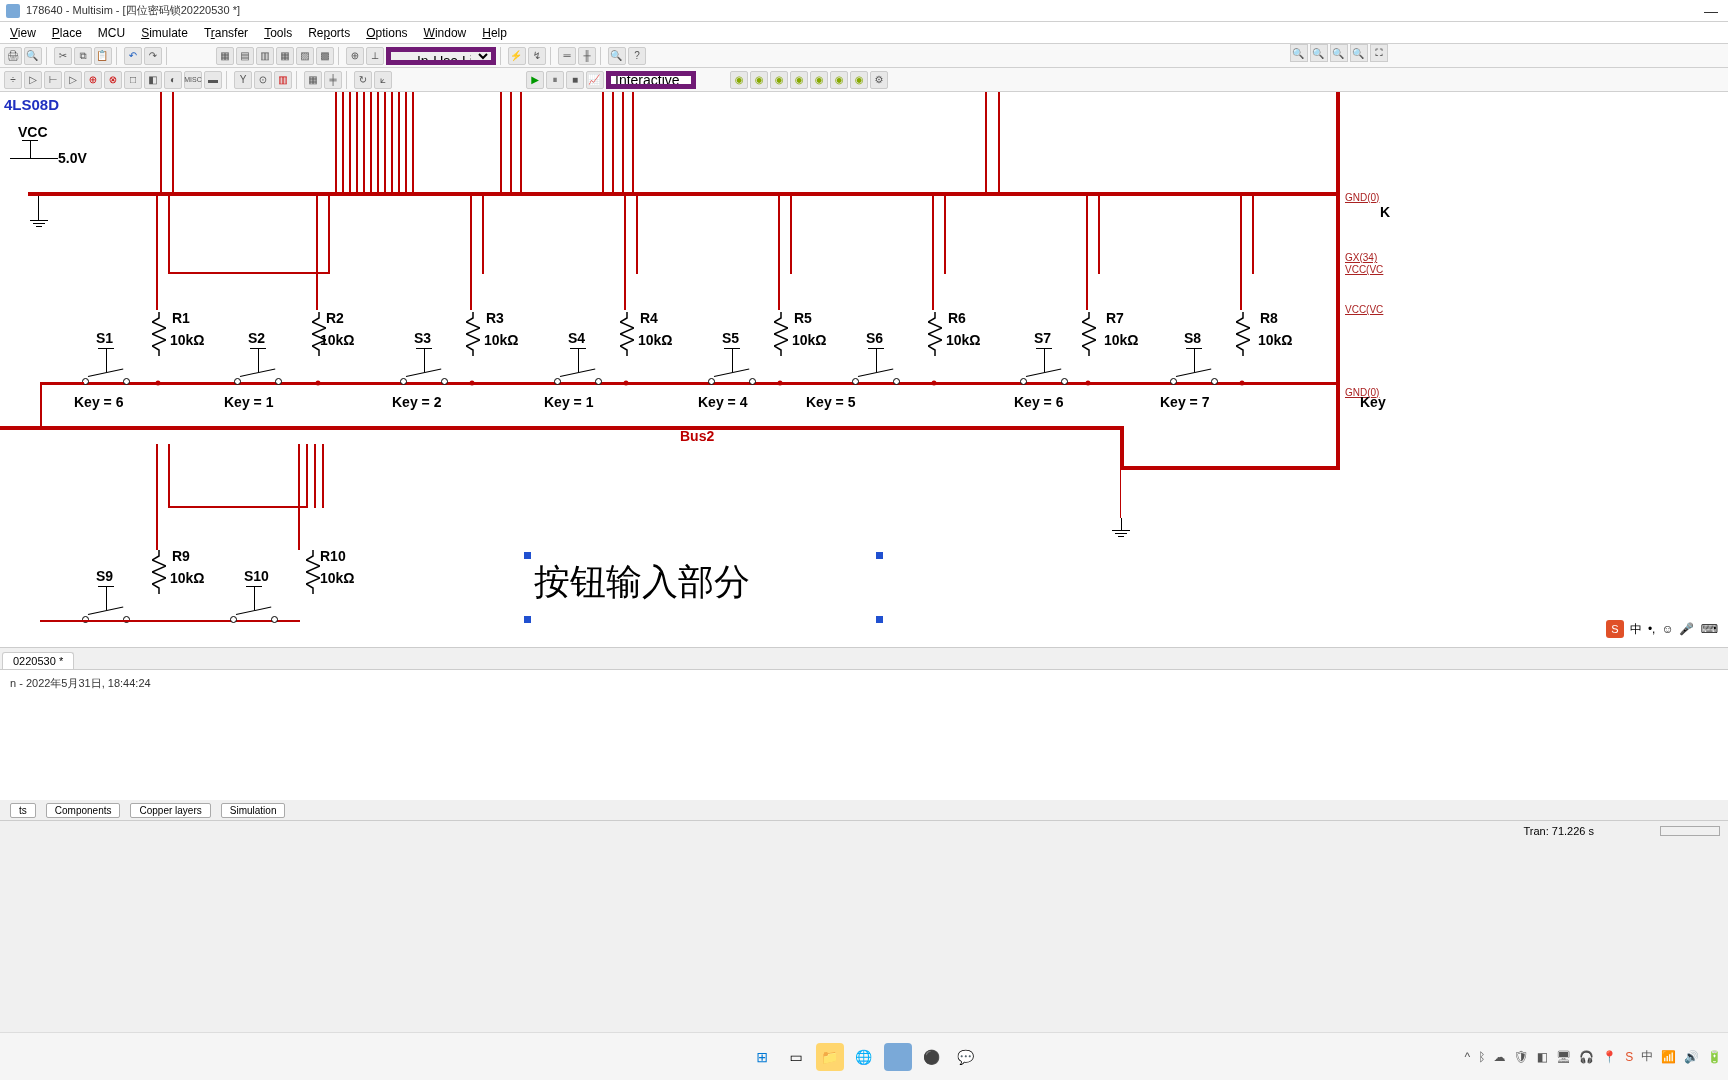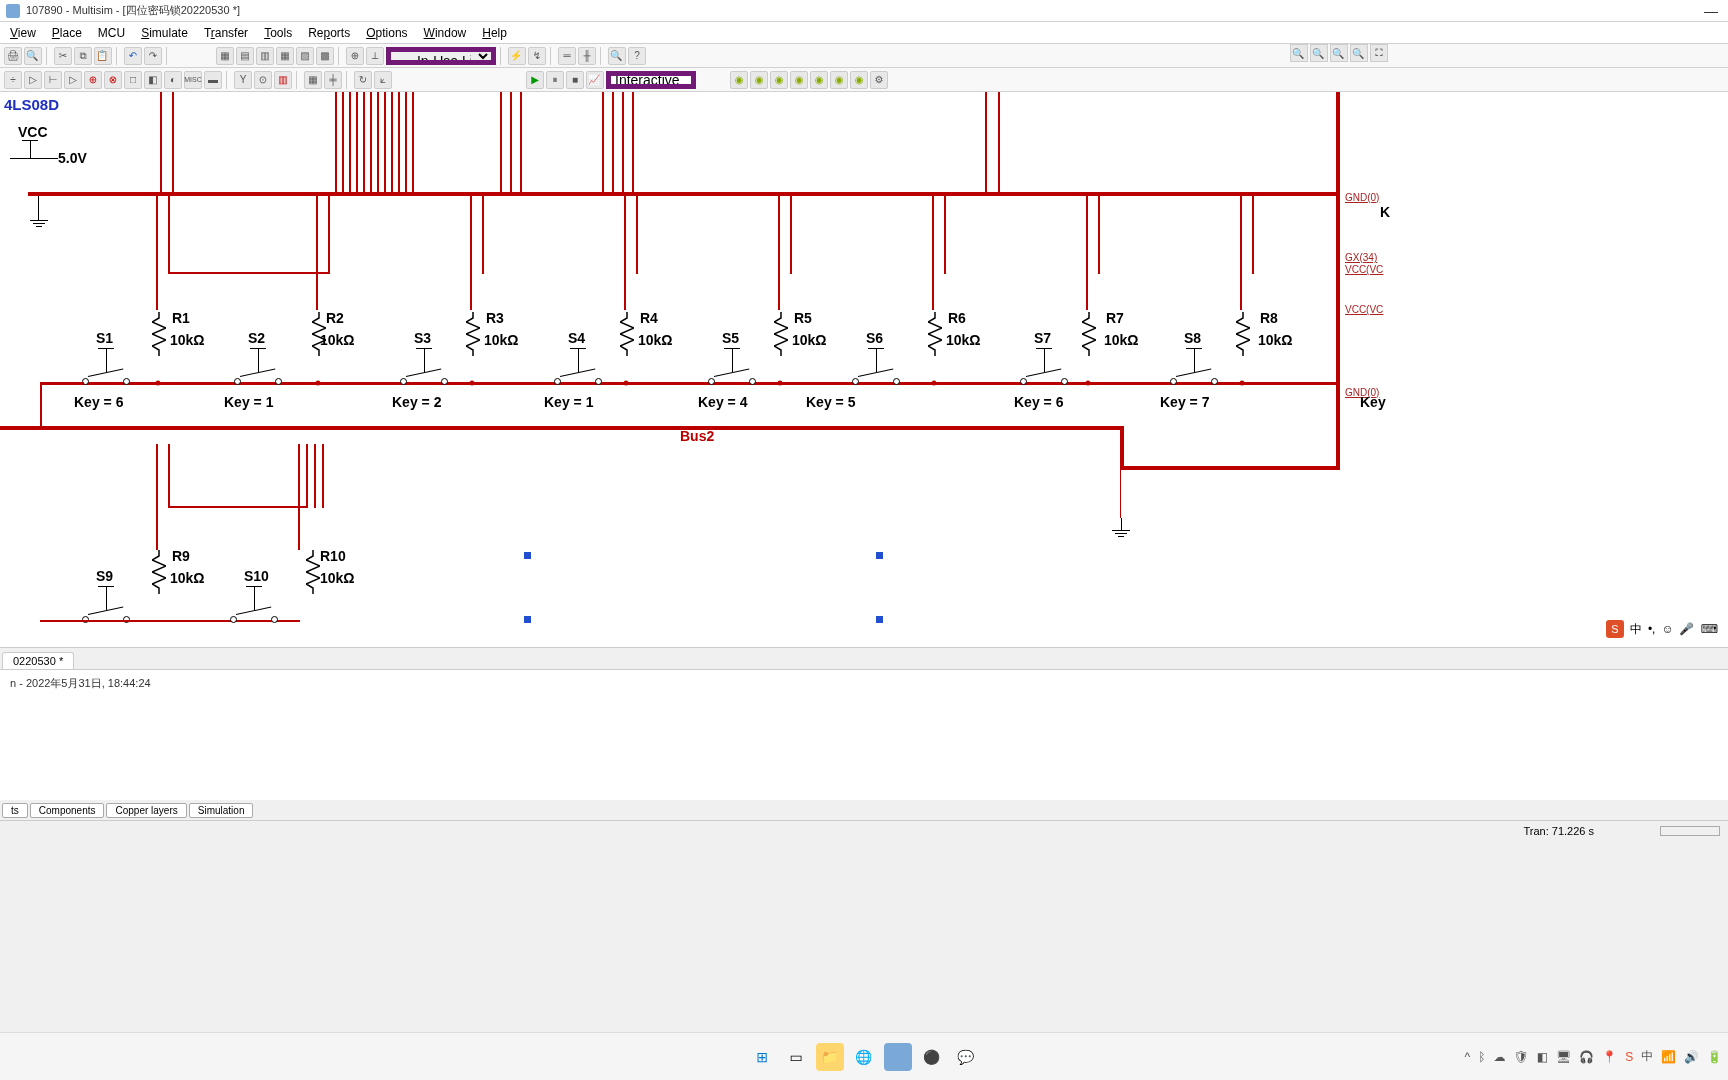--- a/index.html
+++ b/index.html
@@ -53,40 +53,40 @@
 
 .ic { position: absolute; font-weight: bold; color: #2030c0; font-size: 15px; }
 .selhandle { position: absolute; width: 7px; height: 7px; background: #2050d0; }
 
 .tabbar { height: 22px; background: #f0f0f0; display: flex; align-items: flex-end; padding-left: 2px; border-bottom: 1px solid #ccc; }
 .tabbar .tab { background: #fff; border: 1px solid #ccc; border-bottom: none; padding: 2px 10px; font-size: 11px; border-radius: 3px 3px 0 0; }
 
 .log { height: 130px; background: #fff; padding: 6px 10px; font-size: 11px; color: #333; overflow-y: auto; }
 
 .bottom-tabs { height: 20px; background: #f0f0f0; display: flex; align-items: center; padding-left: 2px; gap: 2px; }
-.bottom-tabs .btab { background: #fff; border: 1px solid #aaa; padding: 1px 8px; font-size: 10px; border-radius: 2px; }
+.bottom-tabs .btab { background: #fff; border: 1px solid #aaa; padding: 1px 8px; font-size: 10px; border-radius: 2px; margin-left: 8px; }
 
 .statusbar { height: 20px; background: #f0f0f0; border-top: 1px solid #ccc; display: flex; align-items: center; padding: 0 8px; font-size: 11px; }
 .statusbar .tran { margin-left: auto; margin-right: 60px; }
 
 .taskbar { position: absolute; bottom: 0; left: 0; right: 0; height: 48px; background: #f5f5f5; border-top: 1px solid #ddd; display: flex; align-items: center; justify-content: center; gap: 6px; }
 .taskbar .ticon { width: 28px; height: 28px; border-radius: 4px; display: flex; align-items: center; justify-content: center; font-size: 14px; }
 .taskbar .tray { position: absolute; right: 6px; display: flex; gap: 8px; align-items: center; font-size: 12px; color: #555; }
 
 .right-tray { position: absolute; right: 10px; top: 620px; display: flex; gap: 6px; align-items: center; font-size: 12px; }
 .right-tray .sq { width: 18px; height: 18px; background: #e05028; color: #fff; font-size: 11px; display: flex; align-items: center; justify-content: center; border-radius: 3px; }
 
 .zoom-group { position: absolute; right: 340px; top: 44px; display: flex; gap: 2px; }
 </style>
 </head>
 <body>
 
 <div class="titlebar">
   <div class="icon"></div>
-  <span>107890 - Multisim - [四位密码锁20220530 *]</span>
+  <span>178640 - Multisim - [四位密码锁20220530 *]</span>
   <span class="min">—</span>
 </div>
 
 <div class="menubar">
   <span><u>V</u>iew</span>
   <span><u>P</u>lace</span>
   <span>MCU</span>
   <span><u>S</u>imulate</span>
   <span>T<u>r</u>ansfer</span>
   <span><u>T</u>ools</span>
@@ -423,20 +423,21 @@
   </div>
   <div class="lbl" style="left:320px;top:456px;font-size:14px">R10</div>
   <div class="lbl" style="left:320px;top:478px;font-size:14px">10kΩ</div>
   <div class="lbl" style="left:244px;top:476px">S10</div>
   <div class="switch" style="left:230px;top:516px">
       <div class="arm"></div>
     </div>
   <div class="wire" style="left:254px;top:494px;width:1px;height:24px;background:#000"></div>
   <div class="wire" style="left:246px;top:494px;width:16px;height:1px;background:#000"></div>
 
+  <div class="lbl" style="left:534px;top:466px;font-size:36px;font-family:'SimSun','宋体',serif;font-weight:normal">按钮输入部分</div>
   <div class="selhandle" style="left:524px;top:460px"></div>
   <div class="selhandle" style="left:876px;top:460px"></div>
   <div class="selhandle" style="left:524px;top:524px"></div>
   <div class="selhandle" style="left:876px;top:524px"></div>
 
 </div>
 
 <div class="tabbar">
   <div class="tab">0220530 *</div>
 </div>

